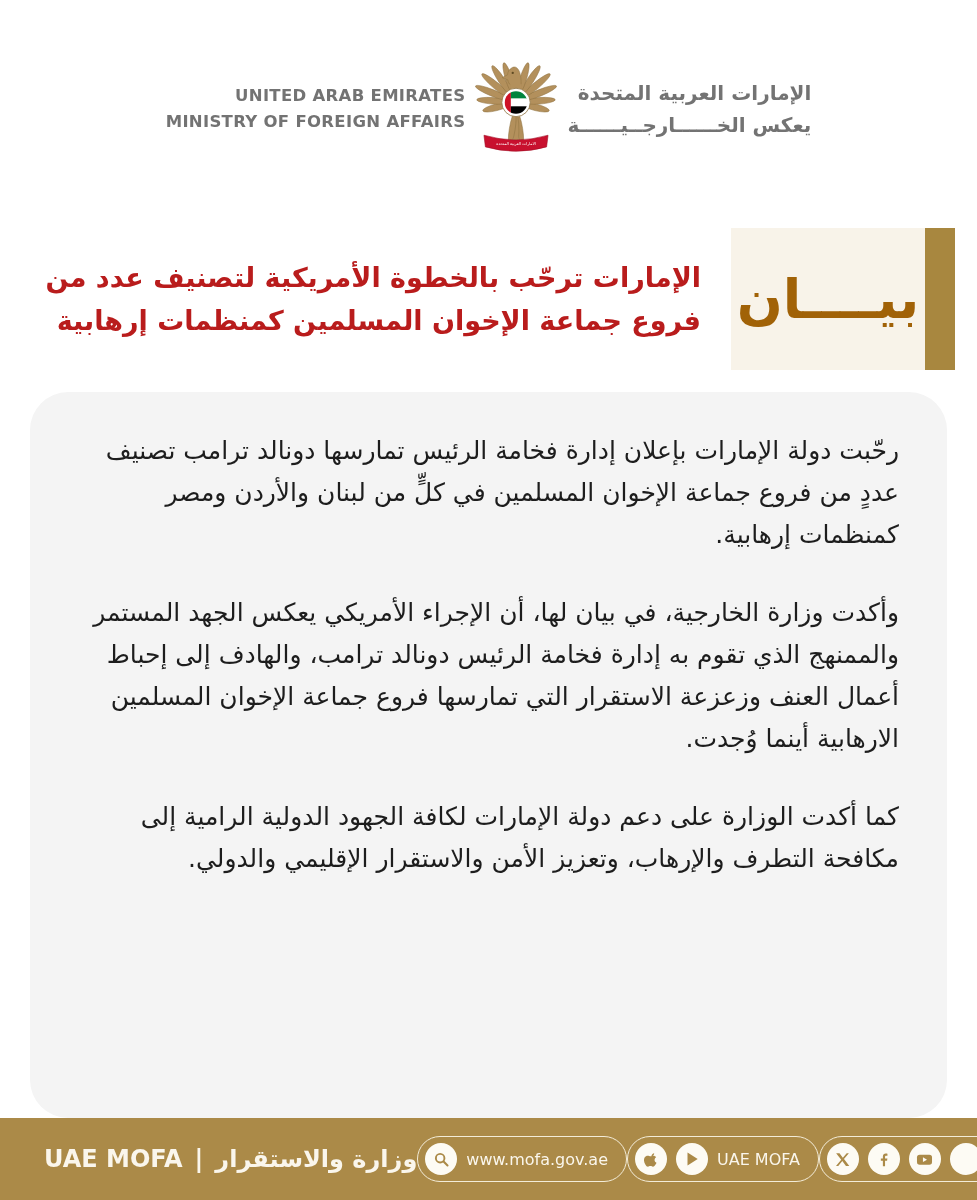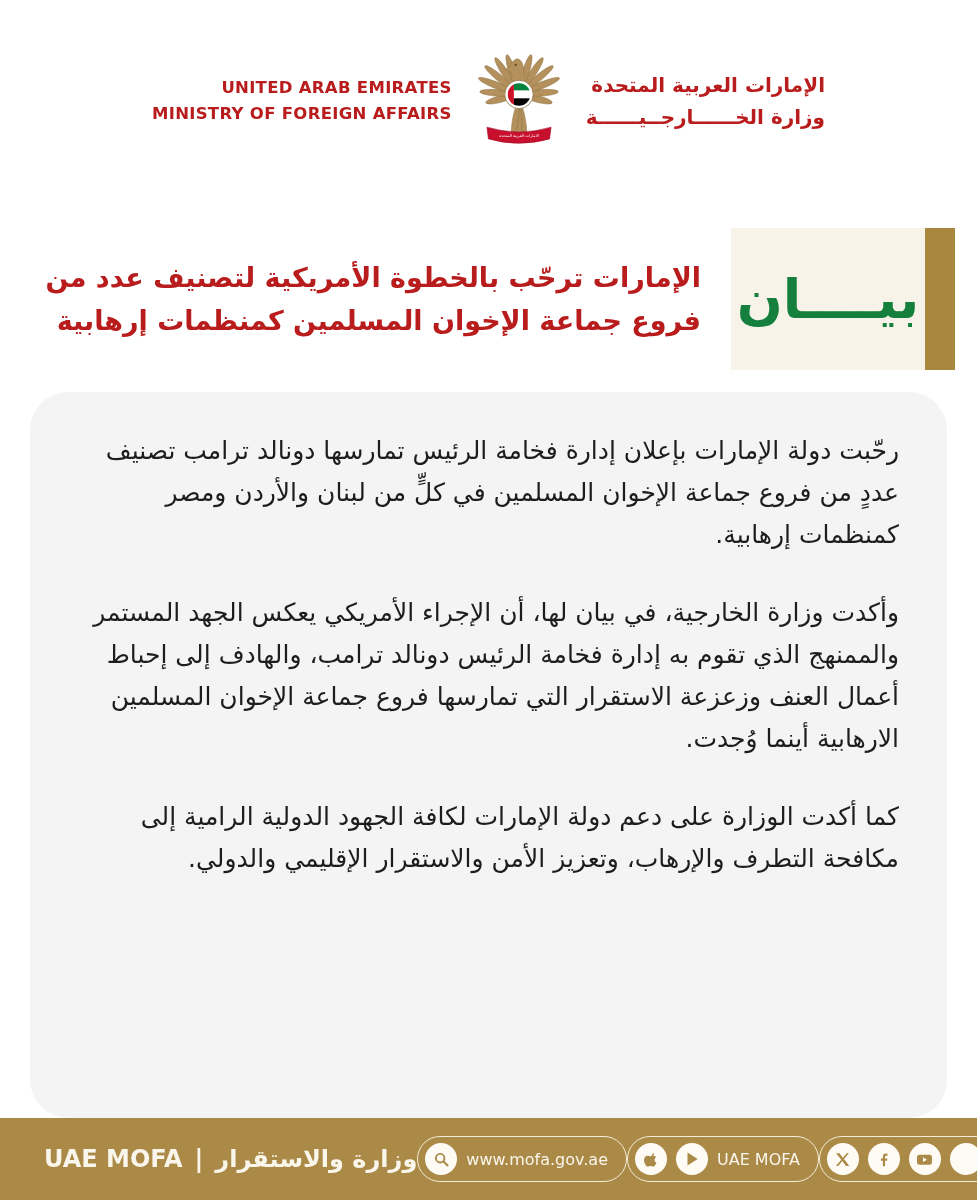--- a/index.html
+++ b/index.html
@@ -8,24 +8,24 @@
   .page {
     position: relative;
     width: 977px; height: 1200px;
     background: #ffffff;
     overflow: hidden;
     margin: 0 auto;
   }
 
   
   .header {
-    position: absolute; top: 40px; left: 0; right: 0;
+    position: absolute; top: 48px; left: 0; right: 0;
     display: flex; align-items: center; justify-content: center;
-    gap: 16px;
-    color: #b91c1c;
+    gap: 0;
+    color: #737373;
   }
   .hdr-en { text-align: right; font-weight: bold; font-size: 16.5px; line-height: 1.55; letter-spacing: .3px; }
   .hdr-ar { text-align: right; direction: rtl; font-weight: bold; font-size: 20px; line-height: 1.6; }
   .emblem { width: 102px; height: 122px; flex: 0 0 auto; }
 
   
   .title-row {
     position: absolute; top: 228px; left: 30px; right: 22px;
     direction: rtl;
     display: flex; align-items: center; gap: 30px;
@@ -36,21 +36,21 @@
     background: #f8f3e9;
     display: flex; align-items: center; justify-content: center;
   }
   .bayan-bar {
     position: absolute; top: 0; bottom: 0; width: 30px;
     background: #a8873f;
     
     inset-inline-start: 0;
   }
   .bayan-text {
-    color: #15803d; font-size: 54px; font-weight: bold;
+    color: #a16207; font-size: 54px; font-weight: bold;
     padding-inline-start: 30px;
   }
   .title {
     flex: 1 1 auto;
     color: #b91c1c;
     font-size: 27px; font-weight: bold;
     line-height: 1.6;
     text-align: right;
   }
 
@@ -154,21 +154,21 @@
           <rect x="53" y="63.3" width="24" height="10.7" fill="#000000"></rect>
         </g>
 
         <path d="M16 103 Q60 116 104 103 L102 119 Q60 131 18 119 Z" fill="#c8102e" stroke="#9e0e24" stroke-width="0.8"></path>
         <text x="60" y="116" text-anchor="middle" font-size="5.5" fill="#ffffff">الامارات العربية المتحدة</text>
       </svg>
     </div>
 
     <div class="hdr-ar">
       <div>الإمارات العربية المتحدة</div>
-      <div>وزارة الخــــــارجــيــــــة</div>
+      <div>يعكس الخــــــارجــيــــــة</div>
     </div>
   </header>
 
   <section class="title-row">
     <div class="bayan">
       <div class="bayan-bar"></div>
       <div class="bayan-text">بيــــان</div>
     </div>
     <h1 class="title">الإمارات ترحّب بالخطوة الأمريكية لتصنيف عدد من فروع جماعة الإخوان المسلمين كمنظمات إرهابية</h1>
   </section>

